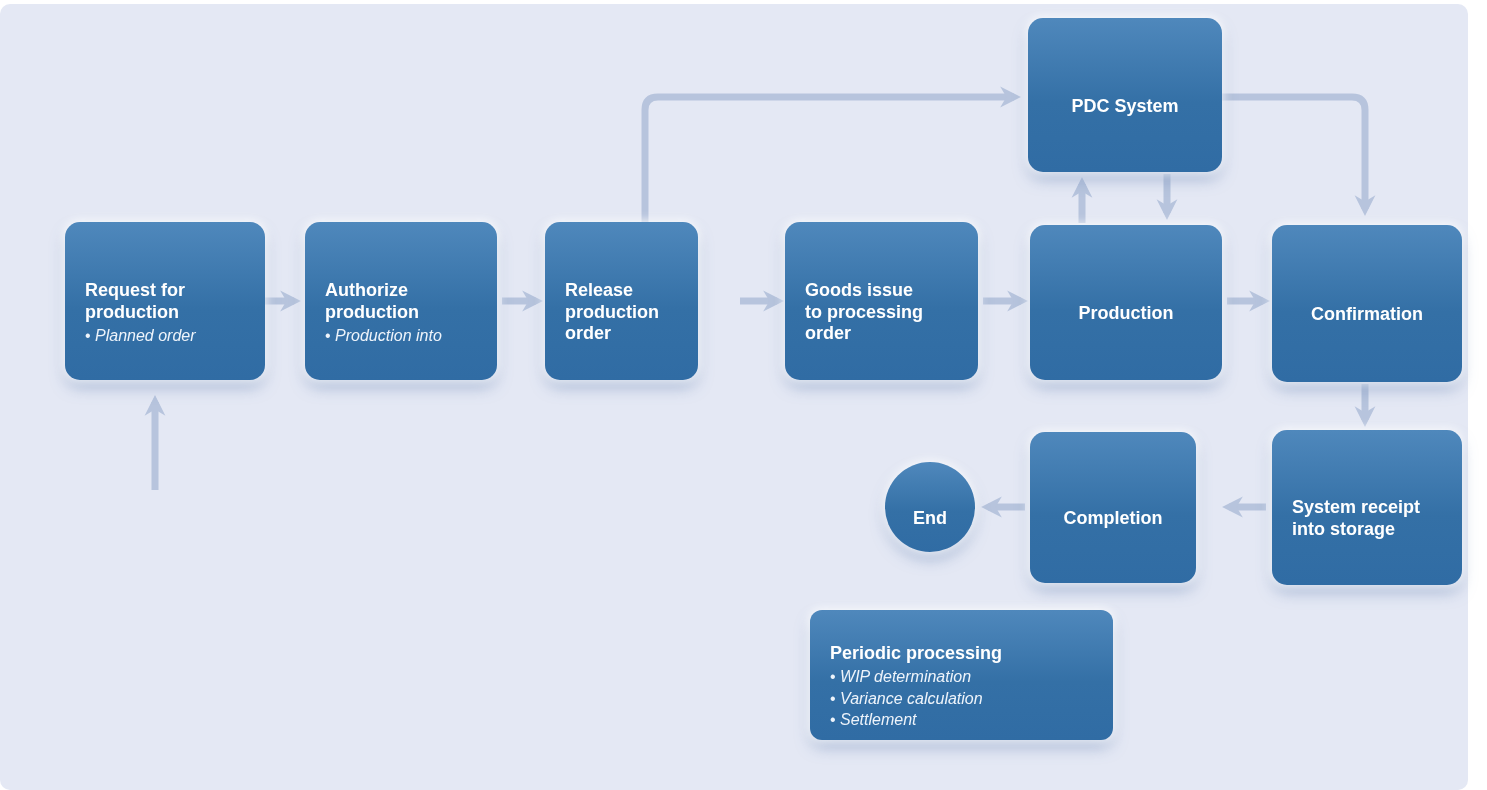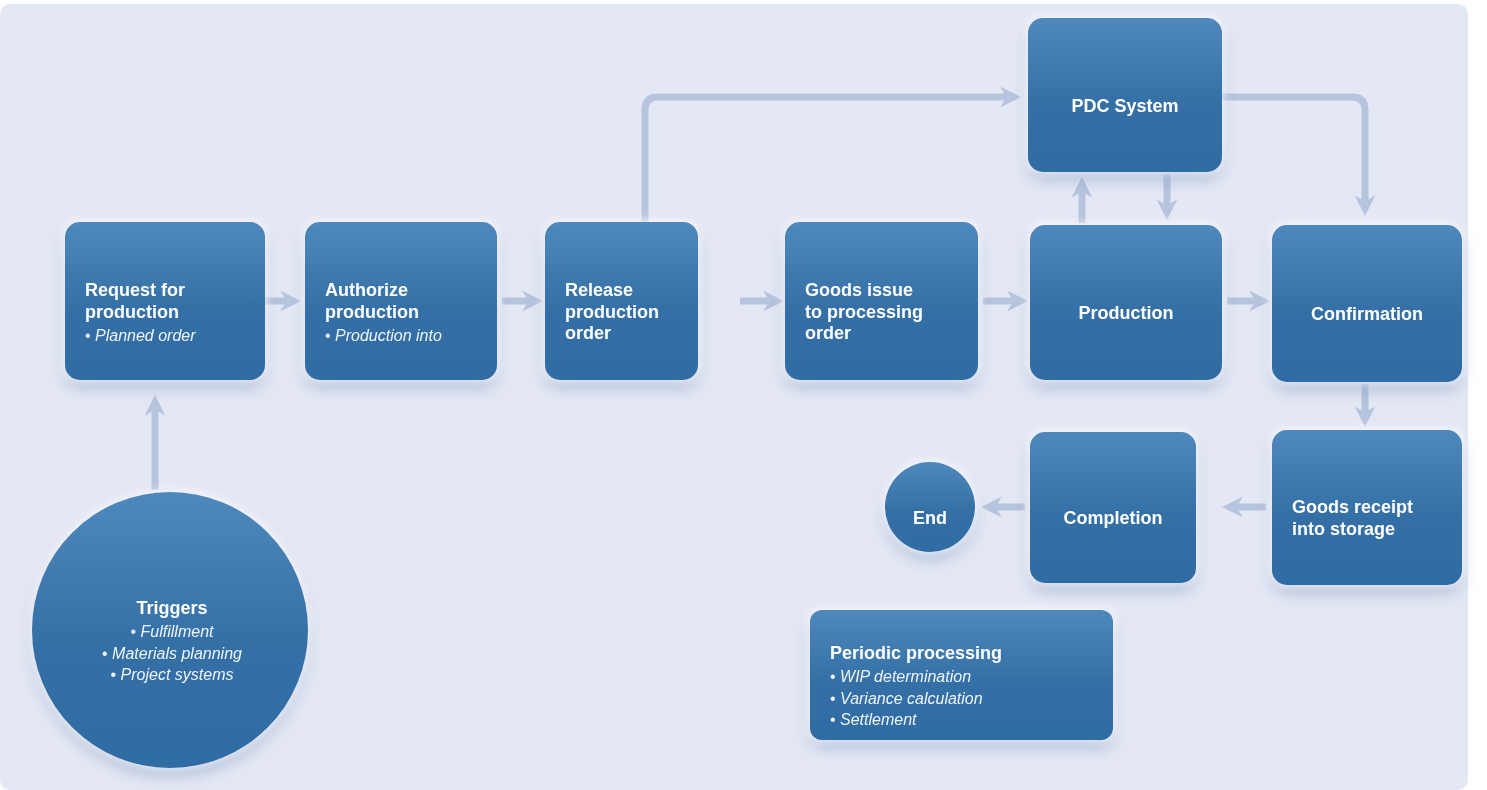--- a/index.html
+++ b/index.html
@@ -82,37 +82,31 @@
 
   <div class="node center" style="left:1272px;top:225px;width:190px;height:157px">
     <div class="title">Confirmation</div>
   </div>
 
   <div class="node center" style="left:1028px;top:18px;width:194px;height:154px">
     <div class="title">PDC System</div>
   </div>
 
   <div class="node left narrow" style="left:1272px;top:430px;width:190px;height:155px">
-    <div class="title" style="max-width:140px">Goods receipt into storage</div>
+    <div class="title" style="max-width:140px">System receipt into storage</div>
   </div>
 
   <div class="node center" style="left:1030px;top:432px;width:166px;height:151px">
     <div class="title">Completion</div>
   </div>
 
   <div class="node center round" style="left:885px;top:462px;width:90px;height:90px">
     <div class="title">End</div>
   </div>
 
-  <div class="node left round triggers-pad" style="left:32px;top:492px;width:276px;height:276px">
-    <div class="title">Triggers</div>
-    <div class="bullet">Fulfillment</div>
-    <div class="bullet">Materials planning</div>
-    <div class="bullet">Project systems</div>
-  </div>
 
   <div class="node left" style="left:810px;top:610px;width:303px;height:130px;border-radius:12px">
     <div class="title">Periodic processing</div>
     <div class="bullet">WIP determination</div>
     <div class="bullet">Variance calculation</div>
     <div class="bullet">Settlement</div>
   </div>
 </div>
 
 </body></html>

